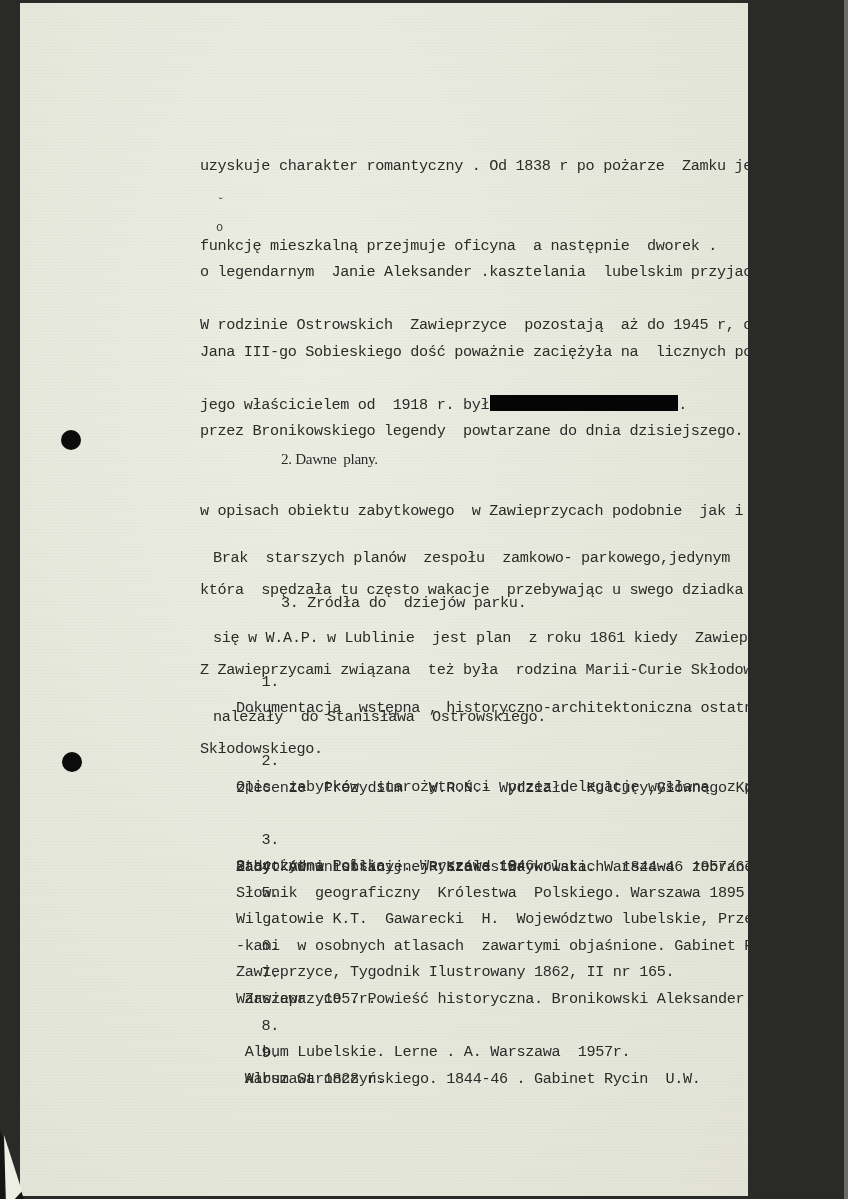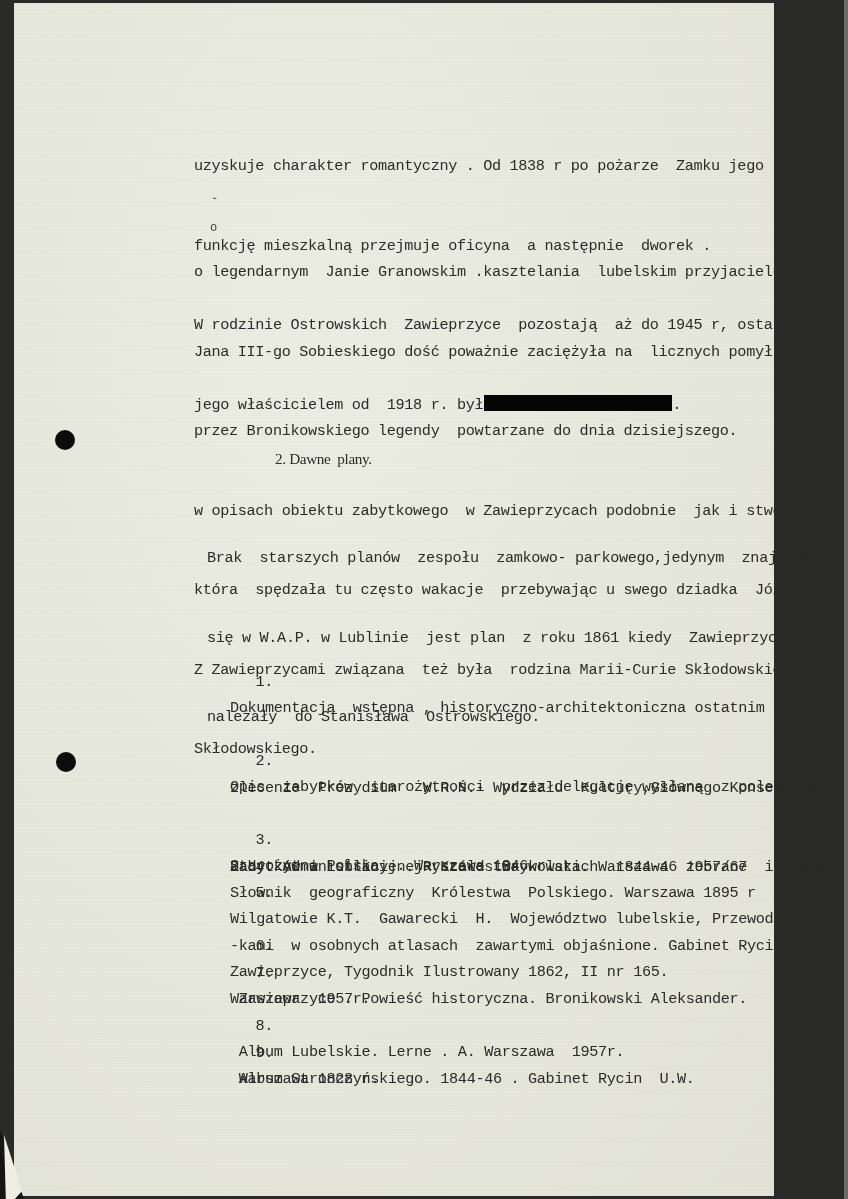--- a/index.html
+++ b/index.html
@@ -3,27 +3,26 @@
 <meta charset="utf-8">
 <style>
   html, body { margin: 0; padding: 0; }
   body {
     width: 848px; height: 1199px; overflow: hidden;
     background: #2a2a28;
     position: relative;
   }
   .page {
     position: absolute;
-    left: 14px; top: 3px;
+    left: 20px; top: 3px;
     width: 728px; height: 1193px;
     background: #e7e8dc;
     background-image:
       repeating-linear-gradient(0deg, rgba(0,0,0,0.012) 0px, rgba(0,0,0,0.012) 1px, transparent 1px, transparent 3px),
       radial-gradient(ellipse at 40% 30%, #ecede2 0%, #e6e7db 60%, #e2e3d6 100%);
-    padding-left: 32px;
   }
   .right-strip {
     position: absolute; right: 0; top: 0; width: 4px; height: 1199px;
     background: #6a6a66;
   }
   .torn-corner {
     position: absolute; left: 0; top: 1130px; width: 24px; height: 69px;
     background: #151513;
     clip-path: polygon(0 0, 100% 100%, 0 100%);
   }
@@ -64,36 +63,37 @@
   <div class="text" style="left:180px; top:97px;">
     <div>uzyskuje charakter romantyczny . Od 1838 r po pożarze  Zamku jego</div>
     <div>funkcję mieszkalną przejmuje oficyna  a następnie  dworek .</div>
     <div>W rodzinie Ostrowskich  Zawieprzyce  pozostają  aż do 1945 r, ostatnim</div>
     <div><span>jego właścicielem od  1918 r. był</span><span class="redact"></span><span>.</span></div>
   </div>
 
   <span class="accent-mark" style="left:197px; top:194px;">˘</span>
   <span class="accent-mark" style="left:196px; top:218px;">o</span>
   <div class="text" style="left:180px; top:203px;">
-    <div>o legendarnym  Janie Granowskim .kasztelania  lubelskim przyjacielu</div>
+    <div>o legendarnym  Janie Aleksander .kasztelania  lubelskim przyjacielu</div>
     <div>Jana III-go Sobieskiego dość poważnie zaciężyła na  licznych pomyłkach</div>
     <div>przez Bronikowskiego legendy  powtarzane do dnia dzisiejszego.</div>
     <div>w opisach obiektu zabytkowego  w Zawieprzycach podobnie  jak i stworzone</div>
     <div>która  spędzała tu często wakacje  przebywając u swego dziadka  Józefa</div>
     <div>Z Zawieprzycami związana  też była  rodzina Marii-Curie Skłodowskiej</div>
     <div>Skłodowskiego.</div>
   </div>
 
   <div class="text" style="left:261px; top:443px;font-family:Liberation Serif, serif;">2. Dawne  plany.</div>
   <div class="text" style="left:193px; top:489px;">
     <div>Brak  starszych planów  zespołu  zamkowo- parkowego,jedynym  znajdującym</div>
     <div>się w W.A.P. w Lublinie  jest plan  z roku 1861 kiedy  Zawieprzyce</div>
     <div>należały  do Stanisława  Ostrowskiego.</div>
   </div>
 
+  <div class="text" style="left:261px; top:587px;">3. Zródła do  dziejów parku.</div>
 
   <div>
 
     <div class="text" style="left:189px; top:639px;">
       <span>1.</span>
     </div>
     <div class="text" style="left:216px; top:639px;">
       <div>Dokumentacja  wstępna , historyczno-architektoniczna ostatnim na</div>
       <div>zlecenie  Prezydium   W.R.N.- Wydziału  Kultury,Głównego Konserwatora</div>
       <div>Zabytków w Lublinie . Ryszard  Brykowski. Warszawa  1957/67</div>

